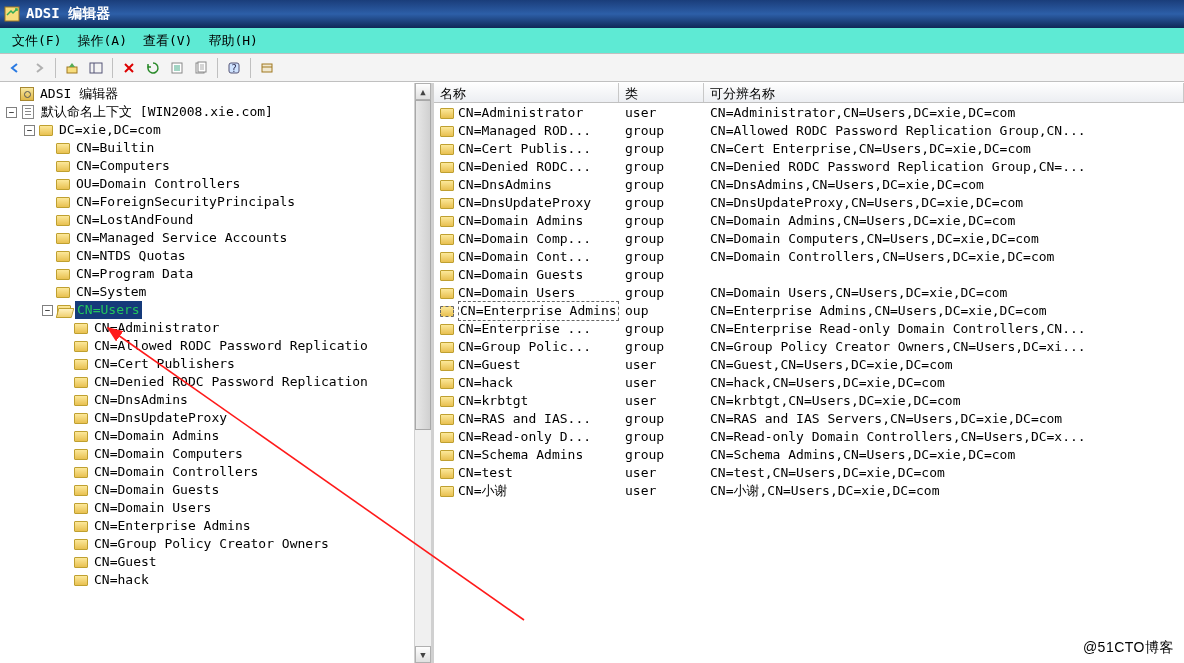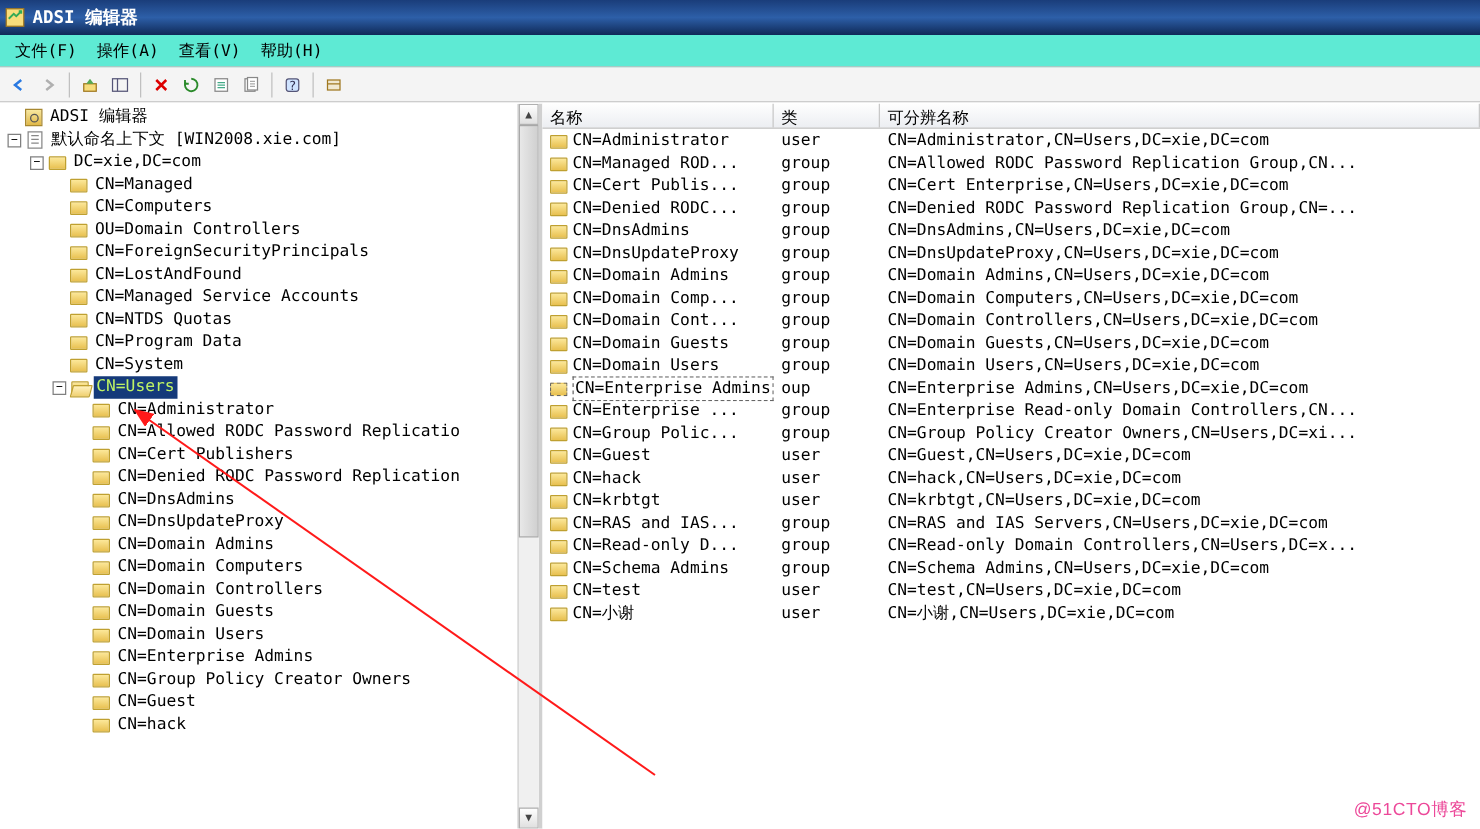--- a/index.html
+++ b/index.html
@@ -59,21 +59,21 @@
 }
 .tree-inner{ padding:2px 0; position:relative; height:100%;}
 .tree-row {
   display:flex; align-items:center; height:18px; white-space:nowrap; line-height:18px;
 }
 .tree-row .indent{ display:inline-block;}
 .tree-row .toggle { width:11px; height:11px; border:1px solid #808080; display:inline-flex; align-items:center; justify-content:center; font-size:9px; line-height:9px; color:#000; margin-right:3px; cursor:default;background:#fff;}
 .tree-row .toggle-space{ width:13px; display:inline-block;}
 .tree-row .icon{ width:16px; height:14px; display:inline-flex; align-items:center; justify-content:center; margin-right:3px;}
 .tree-row .label{ padding:0 2px;}
-.tree-row.selected .label{ background:#153a7a; color:#bef264;}
+.tree-row.selected .label{ background:#153a7a; color:#22c55e;}
 .folder-icon{ width:14px;height:11px;background:linear-gradient(#fce89a,#e8c050);border:1px solid #bfa030;border-radius:1px;position:relative;}
 .folder-icon.open::before{content:"";position:absolute;width:14px;height:8px;background:linear-gradient(#fff2c0,#f0d070);border:1px solid #bfa030;left:-1px;top:2px;transform:skewX(-15deg);border-radius:1px;}
 .doc-icon{width:12px;height:14px;background:#fff;border:1px solid #888;position:relative;}
 .doc-icon::after{content:"";position:absolute;left:2px;top:2px;right:2px;height:1px;background:#888;box-shadow:0 3px 0 #888,0 6px 0 #888;}
 .root-icon{
   width:14px;height:14px;background:linear-gradient(#f8e8a0,#e0b848);border:1px solid #a88830;position:relative;
 }
 .root-icon::after{content:"";position:absolute;left:3px;top:3px;width:5px;height:5px;border:1px solid #555;border-radius:50%;}
 .scrollbar-v{position:absolute;right:0;top:0;bottom:0;width:17px;background:#f0f0f0;border-left:1px solid #d0d0d0;display:flex;flex-direction:column;}
 .sb-btn{height:17px;background:linear-gradient(#fefefe,#e0e0e0);border:1px solid #b0b0b0;display:flex;align-items:center;justify-content:center;font-size:9px;color:#444;}
@@ -85,21 +85,21 @@
 .list-body{flex:1;overflow:hidden;padding-top:1px;}
 .list-row{display:flex;align-items:center;height:18px;white-space:nowrap;line-height:18px;}
 .list-row .cell{padding:0 6px;overflow:hidden;text-overflow:clip;white-space:nowrap;}
 .list-row .nm{display:flex;align-items:center;gap:4px;}
 .list-row .nm .folder-icon{flex-shrink:0;}
 .list-row.boxed .nm span{border:1px dashed #666;padding:0 1px;}
 .col-name{width:185px;}
 .col-class{width:85px;}
 .col-dn{flex:1;}
 .annot-arrow{position:absolute;pointer-events:none;}
-.watermark{position:absolute;right:10px;bottom:6px;color:#ec4899;font-size:14px;font-family:"Microsoft YaHei",sans-serif;letter-spacing:0.5px;}
+.watermark{position:absolute;right:10px;bottom:6px;color:#000000;font-size:14px;font-family:"Microsoft YaHei",sans-serif;letter-spacing:0.5px;}
 </style>
 </head>
 <body>
 
 <div class="titlebar">
   <svg class="app-icon" viewBox="0 0 16 16">
       <rect x="1" y="1" width="14" height="14" fill="#f7dd7c" stroke="#a07820"></rect>
       <path d="M3 9 L7 5 L9 7 L13 3" stroke="#3a5" stroke-width="1.5" fill="none"></path>
       <path d="M11 3 h2 v2" stroke="#3a5" stroke-width="1.5" fill="none"></path>
     </svg>
@@ -205,21 +205,21 @@
             <span class="folder-icon"></span>
           </span>
           <span class="label">DC=xie,DC=com</span>
         </div>
         <div class="tree-row">
           <span class="indent" style="width: 42px;"></span>
           <span class="toggle-space"></span>
           <span class="icon">
             <span class="folder-icon"></span>
           </span>
-          <span class="label">CN=Managed</span>
+          <span class="label">CN=Builtin</span>
         </div>
         <div class="tree-row">
           <span class="indent" style="width: 42px;"></span>
           <span class="toggle-space"></span>
           <span class="icon">
             <span class="folder-icon"></span>
           </span>
           <span class="label">CN=Computers</span>
         </div>
         <div class="tree-row">
@@ -493,21 +493,20 @@
           </div>
           <div class="cell col-class">group</div>
           <div class="cell col-dn">CN=Domain Controllers,CN=Users,DC=xie,DC=com</div>
         </div>
         <div class="list-row">
           <div class="cell col-name nm">
             <span class="folder-icon"></span>
             <span>CN=Domain Guests</span>
           </div>
           <div class="cell col-class">group</div>
-          <div class="cell col-dn">CN=Domain Guests,CN=Users,DC=xie,DC=com</div>
         </div>
         <div class="list-row">
           <div class="cell col-name nm">
             <span class="folder-icon"></span>
             <span>CN=Domain Users</span>
           </div>
           <div class="cell col-class">group</div>
           <div class="cell col-dn">CN=Domain Users,CN=Users,DC=xie,DC=com</div>
         </div>
         <div class="list-row boxed">

